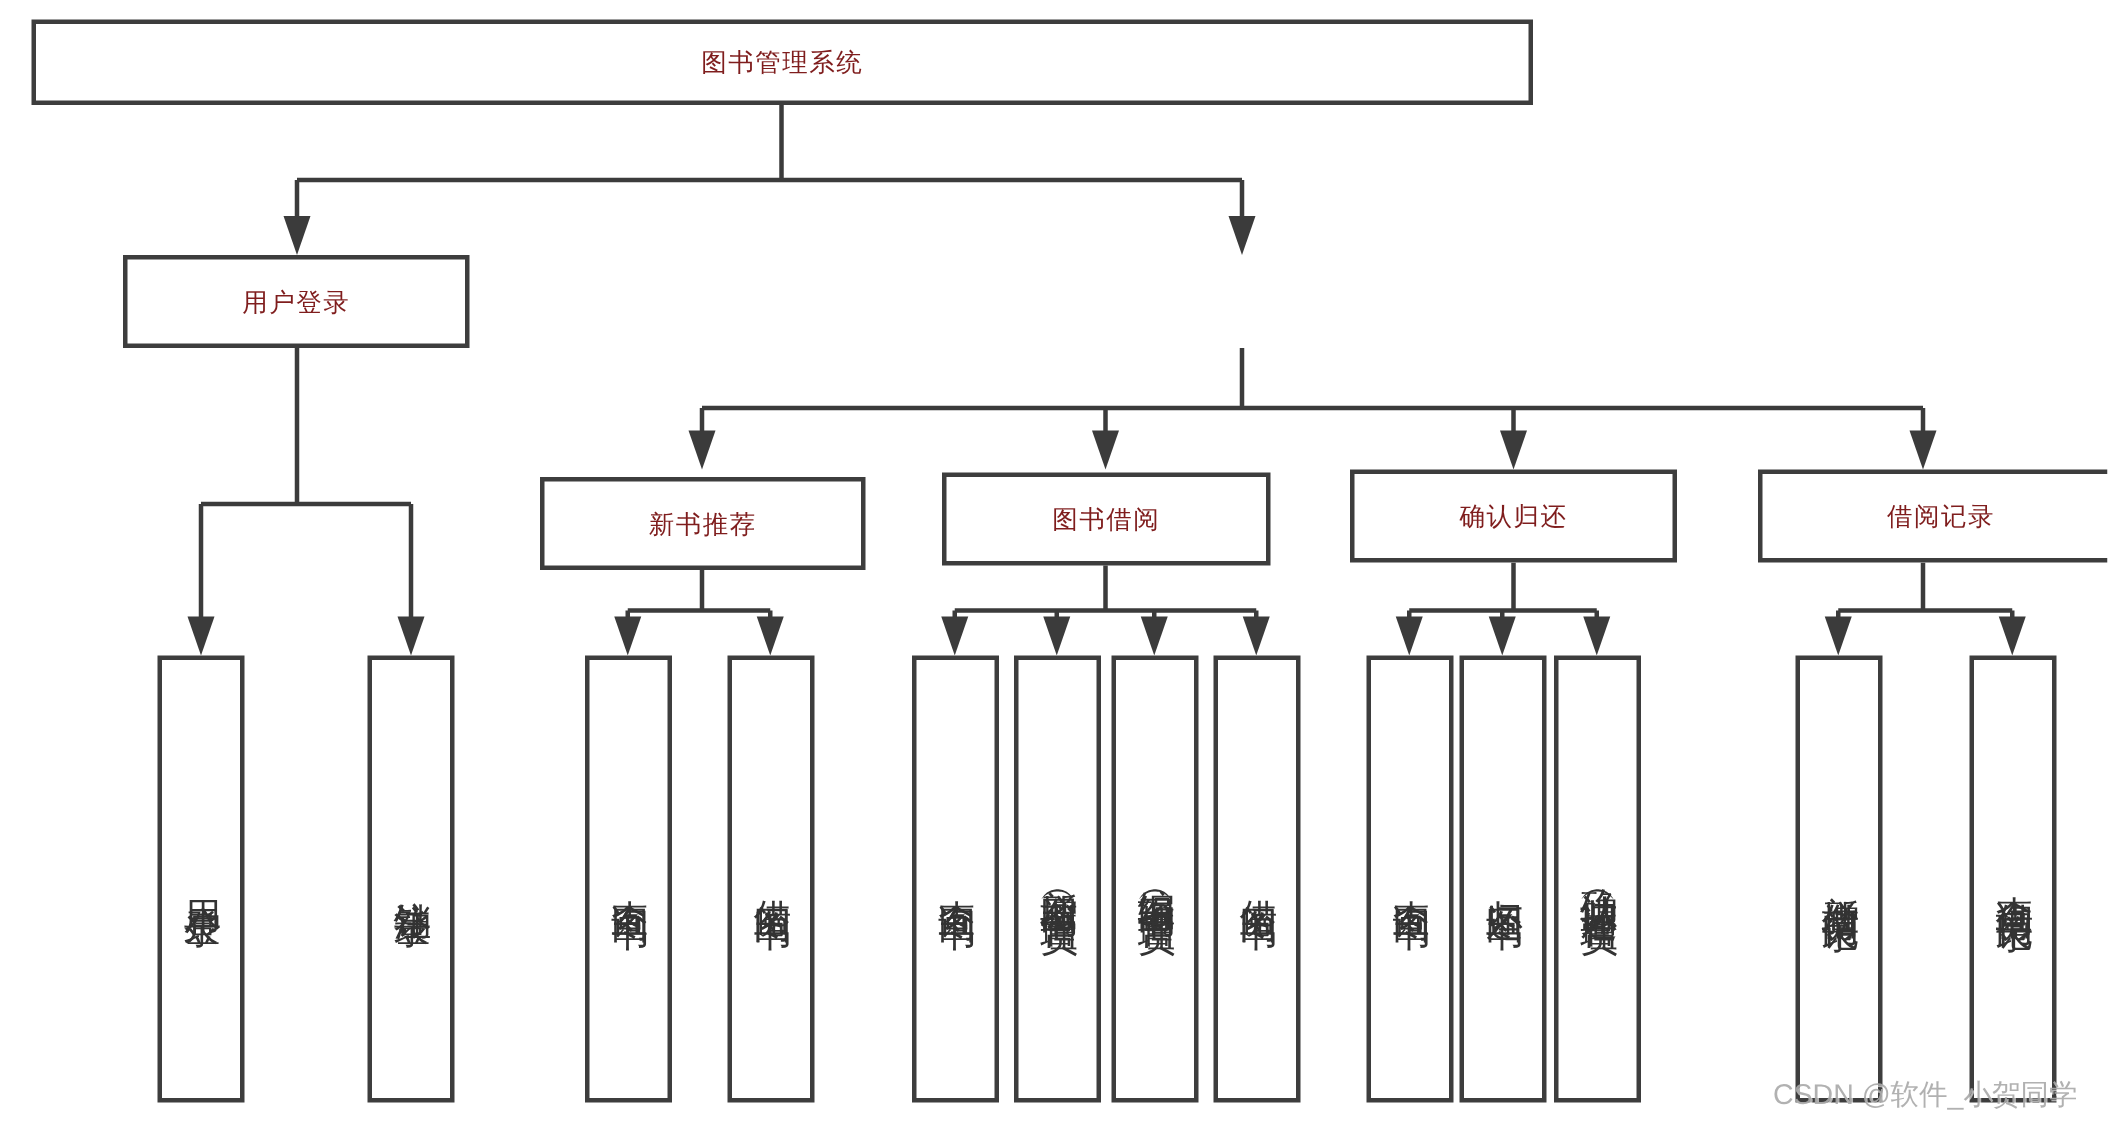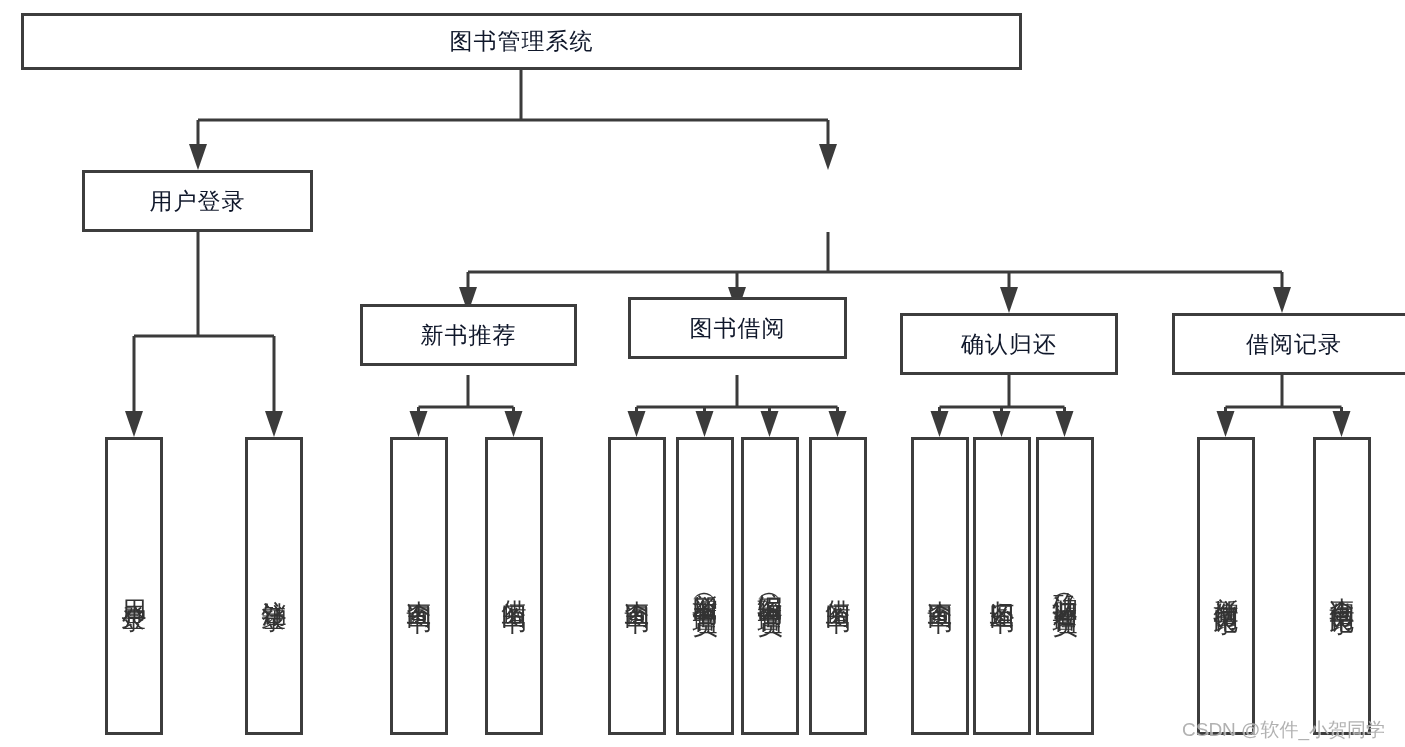--- a/index.html
+++ b/index.html
@@ -28,22 +28,22 @@
     stroke: none;
   }
   .node {
     position: absolute;
     box-sizing: border-box;
     border: 3px solid #3d3d3d;
     background: #ffffff;
     display: flex;
     align-items: center;
     justify-content: center;
-    font-size: 23px;
-    color: #0f172a;
+    font-size: 17px;
+    color: #7f1d1d;
     z-index: 1;
     letter-spacing: 1px;
   }
   .leaf {
     position: absolute;
     top: 437px;
     width: 58px;
     height: 298px;
     box-sizing: border-box;
     border: 3px solid #3d3d3d;
@@ -122,24 +122,24 @@
   </svg>
 
   <div class="node" style="left:21px; top:13px; width:1001px; height:57px;">
     <span>图书管理系统</span>
   </div>
 
   <div class="node" style="left:82px; top:170px; width:231px; height:62px;">
     <span>用户登录</span>
   </div>
 
-  <div class="node" style="left:360px; top:304px; width:217px; height:62px;">
+  <div class="node" style="left:360px; top:318px; width:217px; height:62px;">
     <span>新书推荐</span>
   </div>
-  <div class="node" style="left:628px; top:297px; width:219px; height:62px;">
+  <div class="node" style="left:628px; top:315px; width:219px; height:62px;">
     <span>图书借阅</span>
   </div>
   <div class="node" style="left:900px; top:313px; width:218px; height:62px;">
     <span>确认归还</span>
   </div>
   <div class="node" style="left:1172px; top:313px; width:244px; height:62px;">
     <span>借阅记录</span>
   </div>
 
   <div class="leaf" style="left:105px;">

